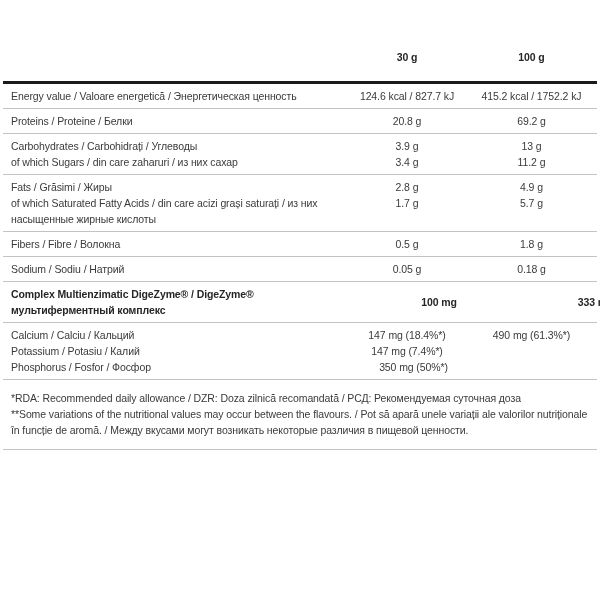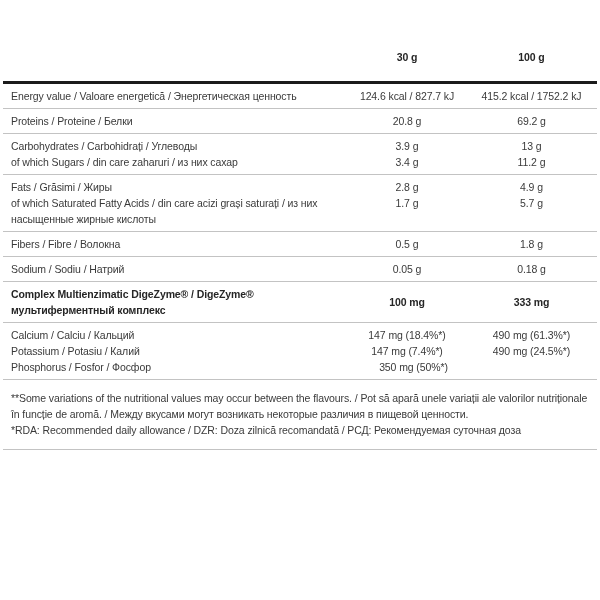--- a/index.html
+++ b/index.html
@@ -15,21 +15,21 @@
     font-weight:bold; color:#262626;
   }
   .section { padding:4px 0; border-bottom:1.5px solid #c3c3c3; }
   .entry { display:flex; align-items:flex-start; }
   .label { flex:0 0 345px; padding-left:8px; padding-right:4px; line-height:16px; }
   .label .ln { display:block; }
   .v { line-height:16px; text-align:center; }
   .v30  { flex:0 0 118px; }
   .v100 { flex:0 0 131px; }
   .boldrow { font-weight:bold; color:#262626; }
-  .boldrow .entry { align-items:center; }
+  .boldrow .entry { align-items:center;gap:32px; }
   .footer { padding:10px 8px 11px; line-height:16px; border-bottom:1.5px solid #c3c3c3; }
   .footer p { margin:0; }
 </style>
 </head>
 <body>
 
 <div class="wrap">
 
   <div class="hdr">
     <div class="label"></div>
@@ -129,28 +129,27 @@
         <span class="ln">Calcium / Calciu / Кальций</span>
       </div>
       <div class="v v30">147 mg (18.4%*)</div>
       <div class="v v100">490 mg (61.3%*)</div>
     </div>
     <div class="entry">
       <div class="label">
         <span class="ln">Potassium / Potasiu / Калий</span>
       </div>
       <div class="v v30">147 mg (7.4%*)</div>
-      <div class="v v100">490 mg (24.5%*)</div>
     </div>
     <div class="entry">
       <div class="label">
         <span class="ln">Phosphorus / Fosfor / Фосфор</span>
       </div>
       <div class="v v100">350 mg (50%*)</div>
     </div>
   </div>
 
   <div class="footer">
+    <p>*RDA: Recommended daily allowance / DZR: Doza zilnică recomandată / РСД: Рекомендуемая суточная доза</p>
     <p>**Some variations of the nutritional values may occur between the flavours. / Pot să apară unele variații ale valorilor nutriționale în funcție de aromă. / Между вкусами могут возникать некоторые различия в пищевой ценности.</p>
-    <p>*RDA: Recommended daily allowance / DZR: Doza zilnică recomandată / РСД: Рекомендуемая суточная доза</p>
   </div>
 
 </div>
 
 </body></html>

